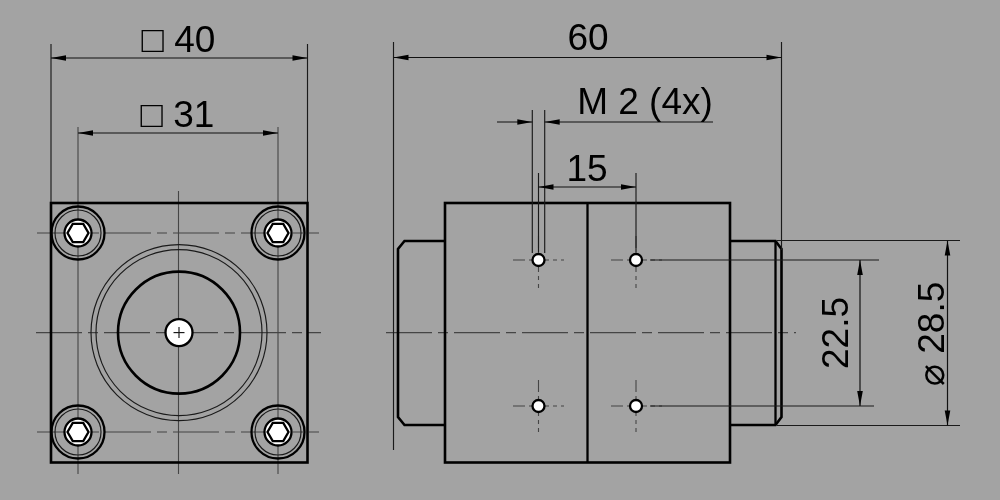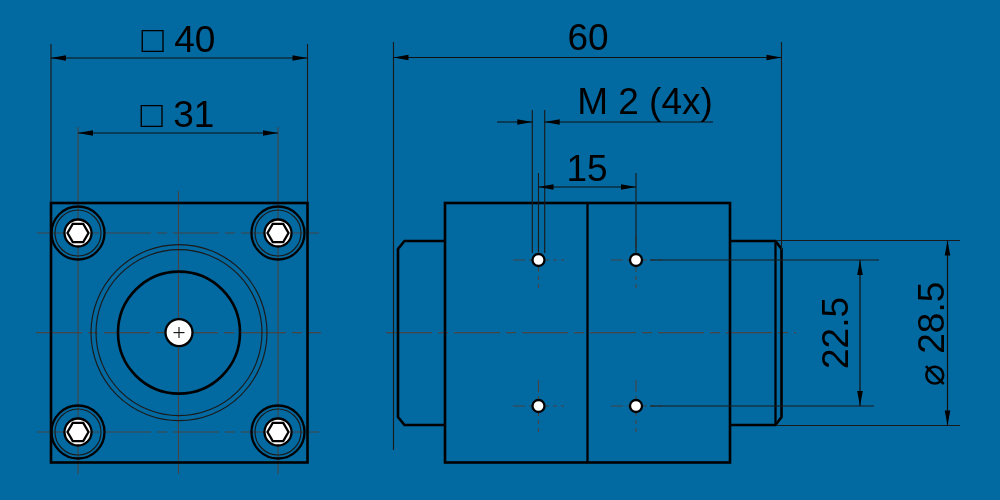--- a/index.html
+++ b/index.html
@@ -1,16 +1,16 @@
 <!DOCTYPE html>
 <html><head>
 <meta charset="utf-8">
 <style>
   html,body{margin:0;padding:0;background:#ffffff;}
-  .stage{width:1000px;height:500px;background:#0369a1;position:relative;overflow:hidden;}
+  .stage{width:1000px;height:500px;background:#a3a3a3;position:relative;overflow:hidden;}
   svg{display:block;}
   text{font-family:"Liberation Sans","DejaVu Sans",sans-serif;fill:#000;}
   .dimtext{font-size:37px;}
   .outline{stroke:#000;stroke-width:2.6;fill:none;}
   .outline2{stroke:#000;stroke-width:2.3;fill:none;}
   .thin{stroke:#1a1a1a;stroke-width:1.15;fill:none;}
   .dimline{stroke:#111;stroke-width:1.2;fill:none;}
   .cline{stroke:#454545;stroke-width:1.1;fill:none;}
   .cdash{stroke-dasharray:46 6 10 6;}
   .hdash{stroke-dasharray:12 4 4 4;}

